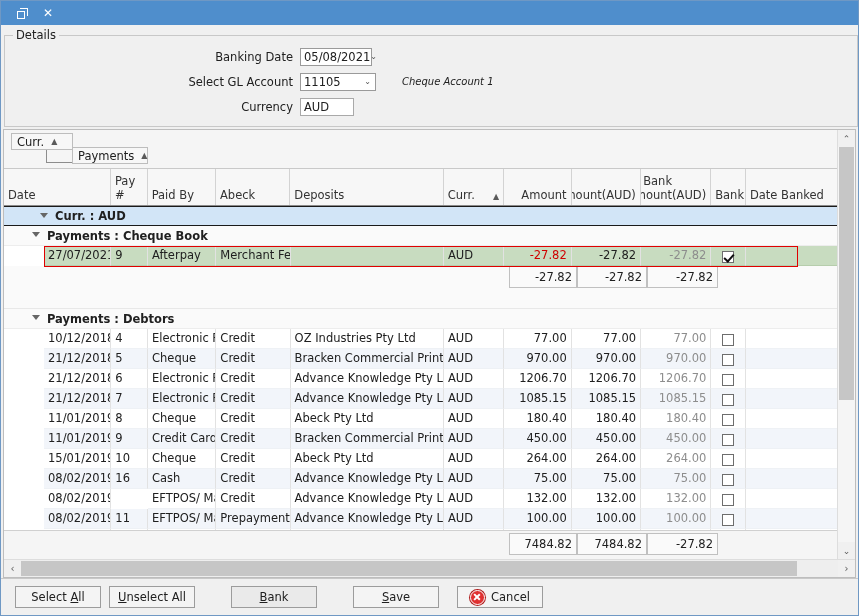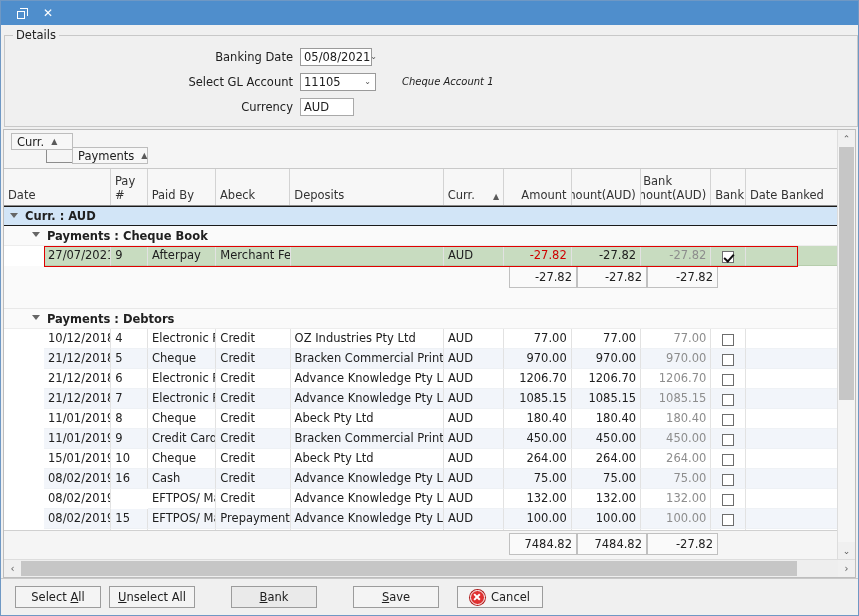--- a/index.html
+++ b/index.html
@@ -79,21 +79,21 @@
   .body{flex:1;overflow:hidden;background:#fff;position:relative;}
   .row{display:flex;height:20px;box-sizing:border-box;}
   .cel{border-right:1px solid #e2e2e2;border-bottom:1px solid #eef1f5;box-sizing:border-box;
        padding:0 4px;font-size:11.5px;line-height:19px;overflow:hidden;white-space:nowrap;height:20px;}
   .cel.r{text-align:right;}
   .cel.c{text-align:center;padding:0;}
   .row.alt .cel{background:#f2f5fa;}
   .row.plain .cel{background:#ffffff;}
 
   .grouprow{display:flex;align-items:center;height:20px;box-sizing:border-box;font-weight:bold;
-            font-size:11.5px;}
+            font-size:11.5px;padding-left:30px;}
   .grouprow.lvl1{background:#d2e5f7;border-top:1px solid #1a1a1a;border-bottom:1px solid #1a1a1a;}
   .grouprow.lvl2{background:#fafafa;border-bottom:1px solid #ededed;}
   .gtri{width:9px;height:9px;margin:0 6px;position:relative;flex:0 0 9px;}
   .gtri:after{content:"";position:absolute;left:0;top:1px;border-left:4.5px solid transparent;
               border-right:4.5px solid transparent;border-top:5px solid #666;}
 
   .row.sel .cel{background:#c8dcc0;border-bottom-color:#b6cdac;}
   .selbox{position:absolute;border:1.5px solid #e00000;box-sizing:border-box;pointer-events:none;}
 
   .subtotrow{display:flex;height:22px;background:#fafafa;box-sizing:border-box;}
@@ -379,21 +379,21 @@
                 <div class="cel" style="width: 155px;">Advance Knowledge Pty Ltd</div>
                 <div class="cel" style="width: 61px;">AUD</div>
                 <div class="cel r" style="width: 68px;">132.00</div>
                 <div class="cel r" style="width: 70px;">132.00</div>
                 <div class="cel r" style="width: 71px; color: rgb(141, 141, 141);">132.00</div>
                 <div class="cel c" style="width: 35px;"><span class="chk"></span></div>
                 <div class="cel" style="width: 92px; border-right: none;"></div>
               </div>
               <div class="row alt" style="padding-left: 40px;">
                 <div class="cel" style="width: 68px;">08/02/2019</div>
-                <div class="cel" style="width: 37px;">15</div>
+                <div class="cel" style="width: 37px;">11</div>
                 <div class="cel" style="width: 69px;">EFTPOS/ Ma</div>
                 <div class="cel" style="width: 75px;">Prepayment</div>
                 <div class="cel" style="width: 155px;">Advance Knowledge Pty Ltd</div>
                 <div class="cel" style="width: 61px;">AUD</div>
                 <div class="cel r" style="width: 68px;">100.00</div>
                 <div class="cel r" style="width: 70px;">100.00</div>
                 <div class="cel r" style="width: 71px; color: rgb(141, 141, 141);">100.00</div>
                 <div class="cel c" style="width: 35px;"><span class="chk"></span></div>
                 <div class="cel" style="width: 92px; border-right: none;"></div>
               </div>

